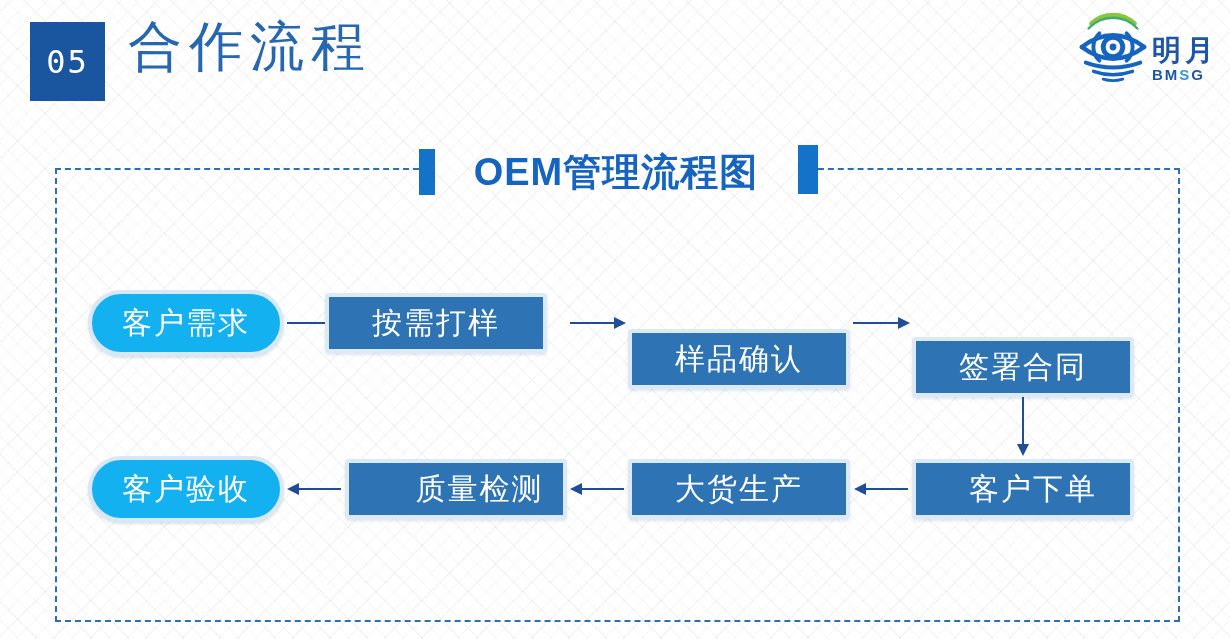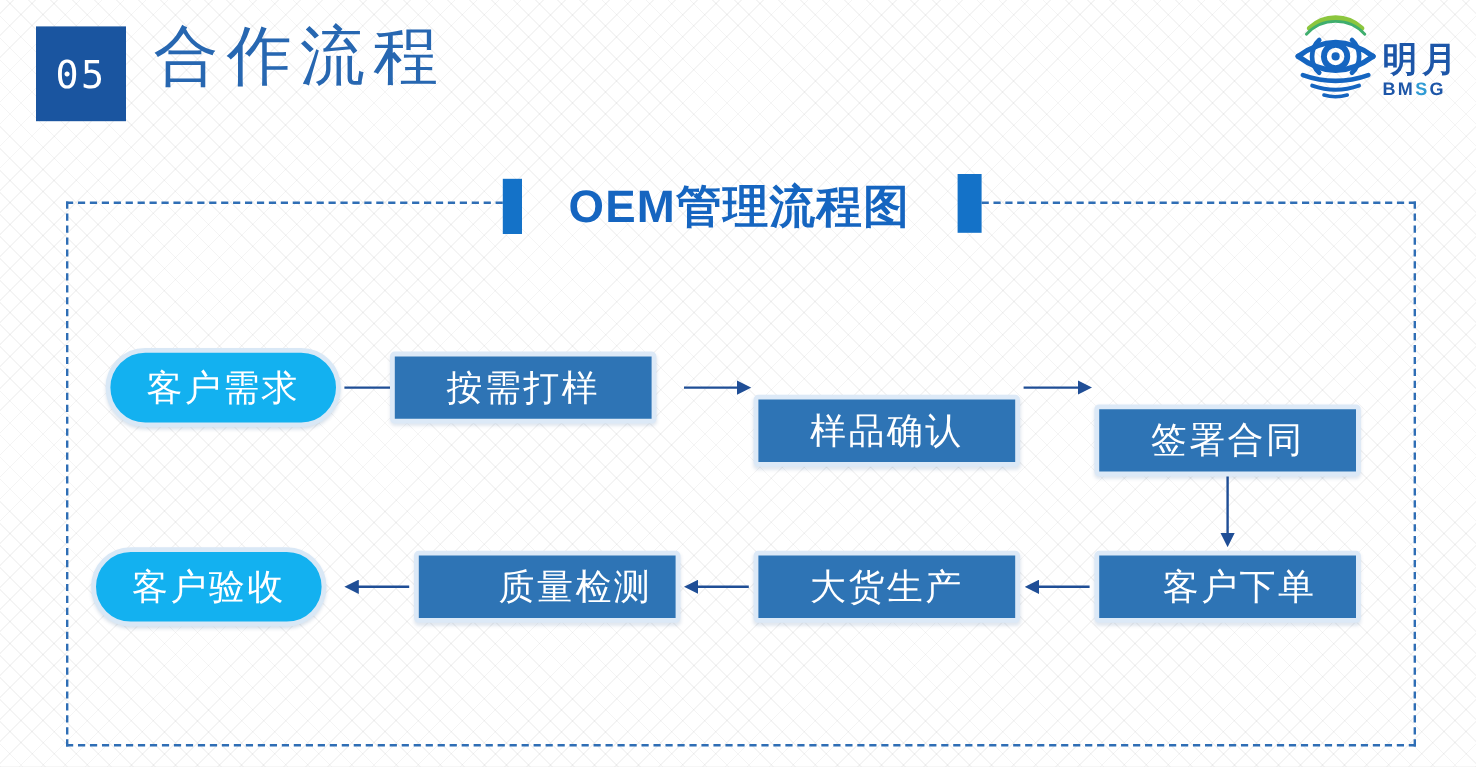--- a/index.html
+++ b/index.html
@@ -93,21 +93,21 @@
     width:222px;height:60px;
     background:#2e74b5;
     border:4px solid #dce9f7;
     border-radius:4px;
     box-shadow:0 2px 3px rgba(0,60,120,0.12);
   }
   .p-r1c1{left:88px;top:290px;}
   .p-r1c2{left:325px;top:293px;}
   .p-r1c3{left:628px;top:293px;margin-top:36px;}
   .p-r1c4{left:912px;top:294px;margin-top:43px;}
-  .p-r2c1{left:76px;top:456px;}
+  .p-r2c1{left:88px;top:456px;}
   .p-r2c2{left:345px;top:459px;padding-left:47px;}
   .p-r2c3{left:628px;top:459px;}
   .p-r2c4{left:912px;top:459px;padding-left:20px;}
 
   .arrow-layer{left:0;top:0;width:1230px;height:639px;pointer-events:none;}
 </style>
 </head>
 <body>
 
 <div class="slide">

